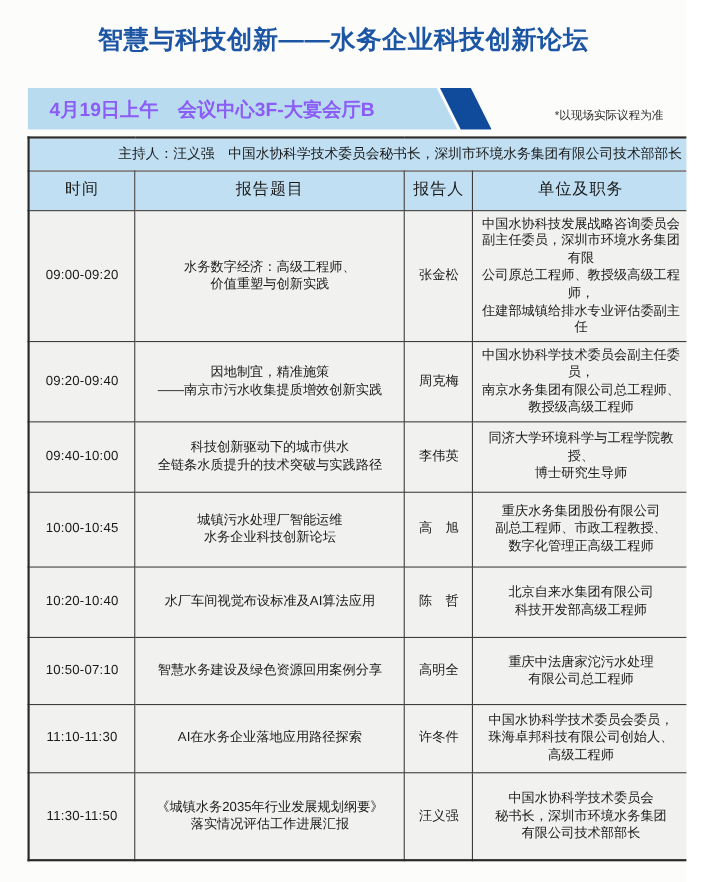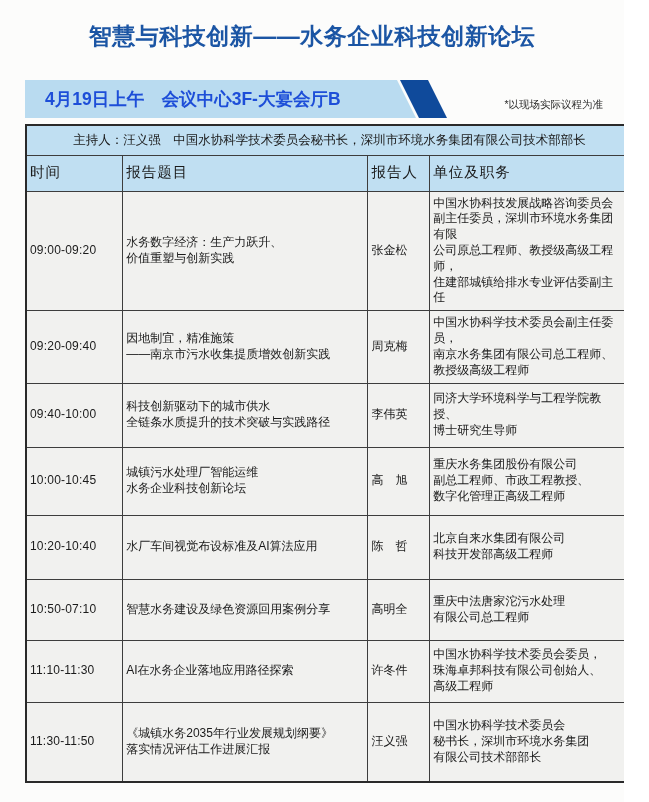--- a/index.html
+++ b/index.html
@@ -24,43 +24,43 @@
     background:#b9dbf0;
     clip-path:polygon(0 0, 372px 0, 391px 100%, 0 100%);
   }
   .banner-arrow {
     position:absolute; left:0; top:0; width:100%; height:100%;
     background:#0f4a9b;
     clip-path:polygon(375px 0, 403px 0, 422px 100%, 394px 100%);
   }
   .banner-label {
     position:absolute; left:20px; top:0; line-height:38px;
-    font-size:17.5px; font-weight:bold; color:#1d4ed8; white-space:nowrap;
+    font-size:17.5px; font-weight:bold; color:#8b5cf6; white-space:nowrap;
   }
   .note {
     position:absolute; right:21px; top:98px;
     font-size:10.5px; color:#2b2b2b;margin-left:12px;
   }
 
   table.agenda {
     position:absolute; left:25px; top:124px; width:603px;
     border-collapse:collapse; table-layout:fixed;
     border:2px solid #2a2a2a;
   }
   table.agenda td {
     border:1px solid #3d3d3d;
     background:#f1f1ef;
-    vertical-align:middle;
+    text-align:center; vertical-align:middle;
     font-size:12px; line-height:1.32;
     white-space:pre-line;
     padding:4px 3px;
     overflow:hidden;
   }
   table.agenda tr.host td {
-    background:#c0dff2; text-align:center;
+    background:#c0dff2; text-align:right;
     padding:0 6px 0 12px; height:30px; font-size:12.5px;
     white-space:nowrap;
   }
   table.agenda tr.head td {
     background:#c0dff2; height:36px; font-size:14.5px;
     letter-spacing:1px;
   }
   tr.r1 td{height:66px} tr.r2 td{height:70px} tr.r3 td{height:64px}
   tr.r4 td{height:68px} tr.r5 td{height:64px} tr.r6 td{height:60px}
   tr.r7 td{height:61px} tr.r8 td{height:62px} tr.r9 td{height:80px}
@@ -94,21 +94,21 @@
       </tr>
       <tr class="head">
         <td>时间</td>
         <td>报告题目</td>
         <td>报告人</td>
         <td>单位及职务</td>
       </tr>
 
       <tr class="r1">
         <td class="time">09:00-09:20</td>
-        <td>水务数字经济：生产力跃升、
+        <td>水务数字经济：高级工程师、
 价值重塑与创新实践</td>
         <td>张金松</td>
         <td>中国水协科技发展战略咨询委员会
 副主任委员，深圳市环境水务集团有限
 公司原总工程师、教授级高级工程师，
 住建部城镇给排水专业评估委副主任</td>
       </tr>
       <tr class="r2">
         <td class="time">09:20-09:40</td>
         <td>因地制宜，精准施策

